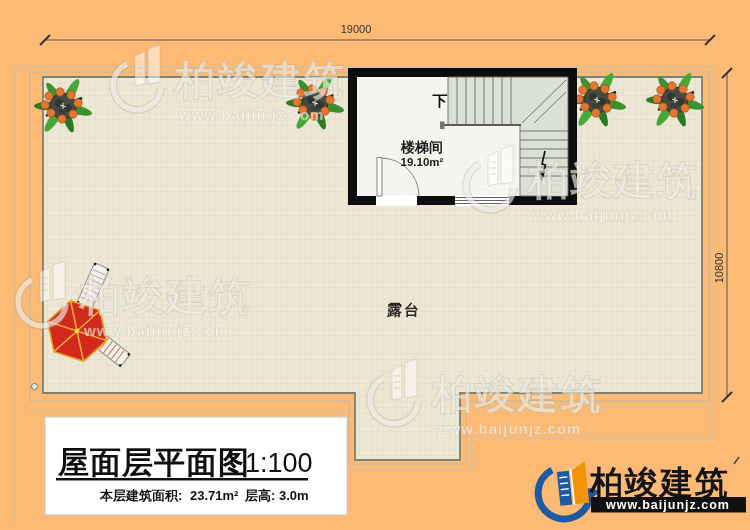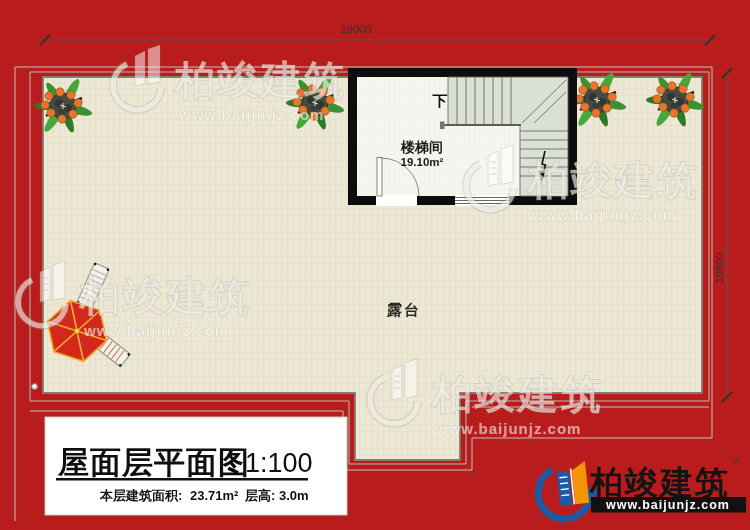--- a/index.html
+++ b/index.html
@@ -1,16 +1,16 @@
 <!DOCTYPE html>
 <html lang="zh"><head>
 <meta charset="utf-8">
 <style>
   html,body{margin:0;padding:0;background:#ffffff;}
-  .sheet{position:relative;width:750px;height:530px;background:#b91c1c;overflow:hidden;
+  .sheet{position:relative;width:750px;height:530px;background:#fdba74;overflow:hidden;
          font-family:"Liberation Sans","DejaVu Sans",sans-serif;}
   svg{position:absolute;left:0;top:0;}
   text{font-family:"Liberation Sans","DejaVu Sans",sans-serif;}
   .dim-text{font-size:11px;fill:#333;}
   .room-name{font-size:14px;font-weight:700;fill:#1a1a1a;}
   .room-area{font-size:11.5px;font-weight:700;fill:#1a1a1a;}
   .dir-text{font-size:15px;font-weight:700;fill:#111;}
   .terrace-text{font-size:15px;font-weight:700;fill:#2b2b25;letter-spacing:2px;}
   .wm-brand{font-size:40px;font-weight:700;letter-spacing:3px;
             fill:rgba(255,255,255,0.55);stroke:rgba(150,140,110,0.38);stroke-width:0.9;paint-order:stroke;}

